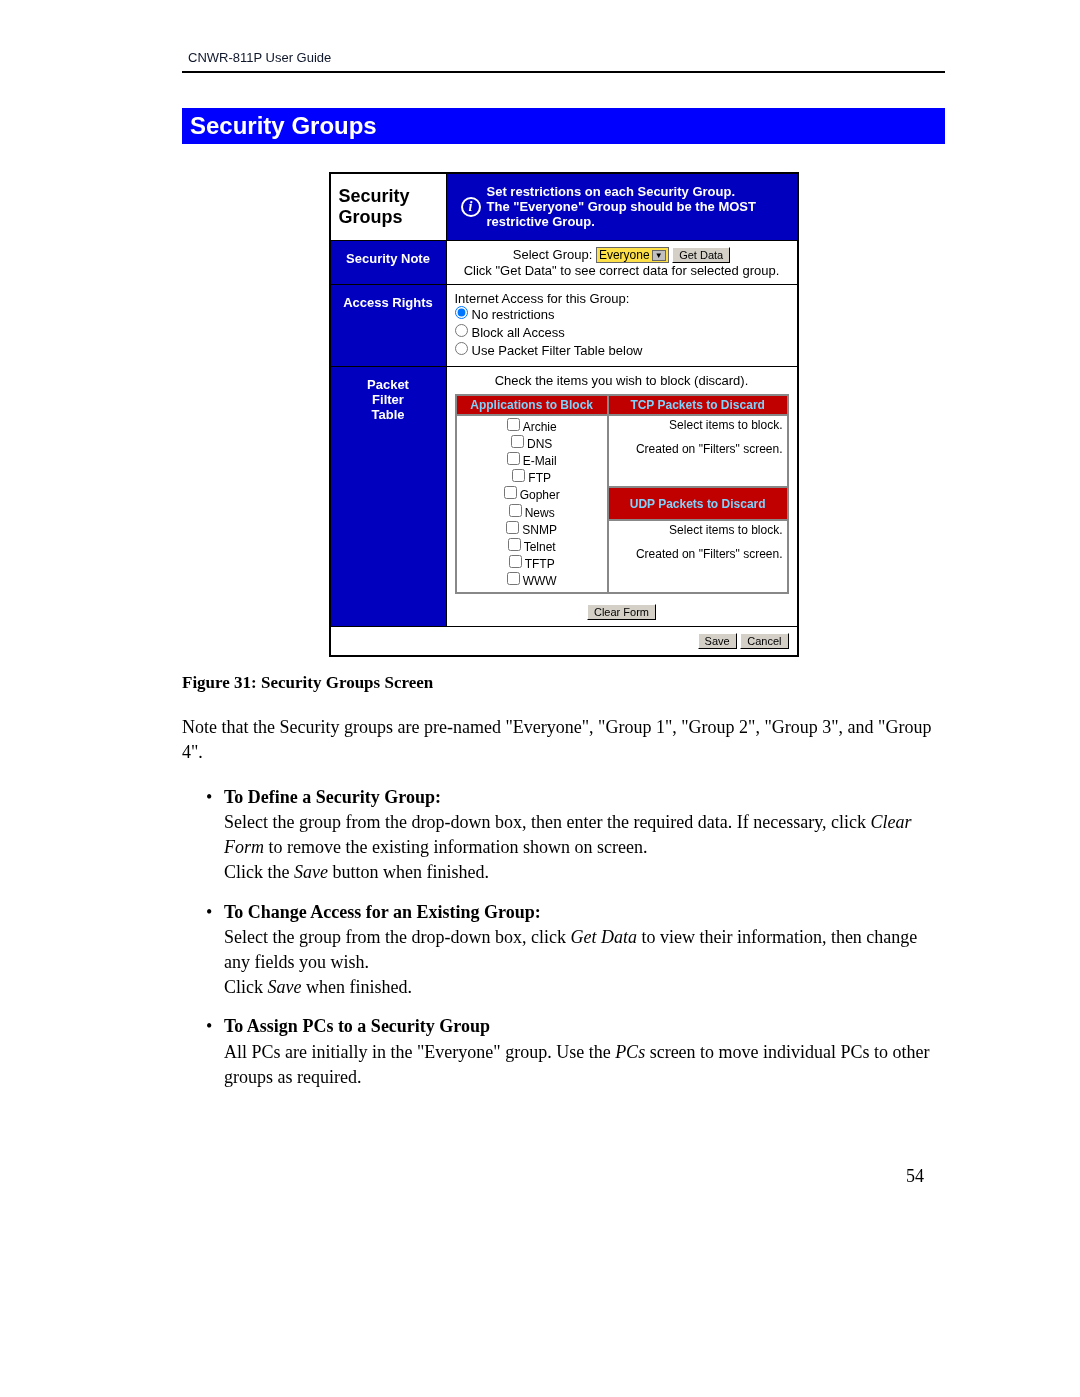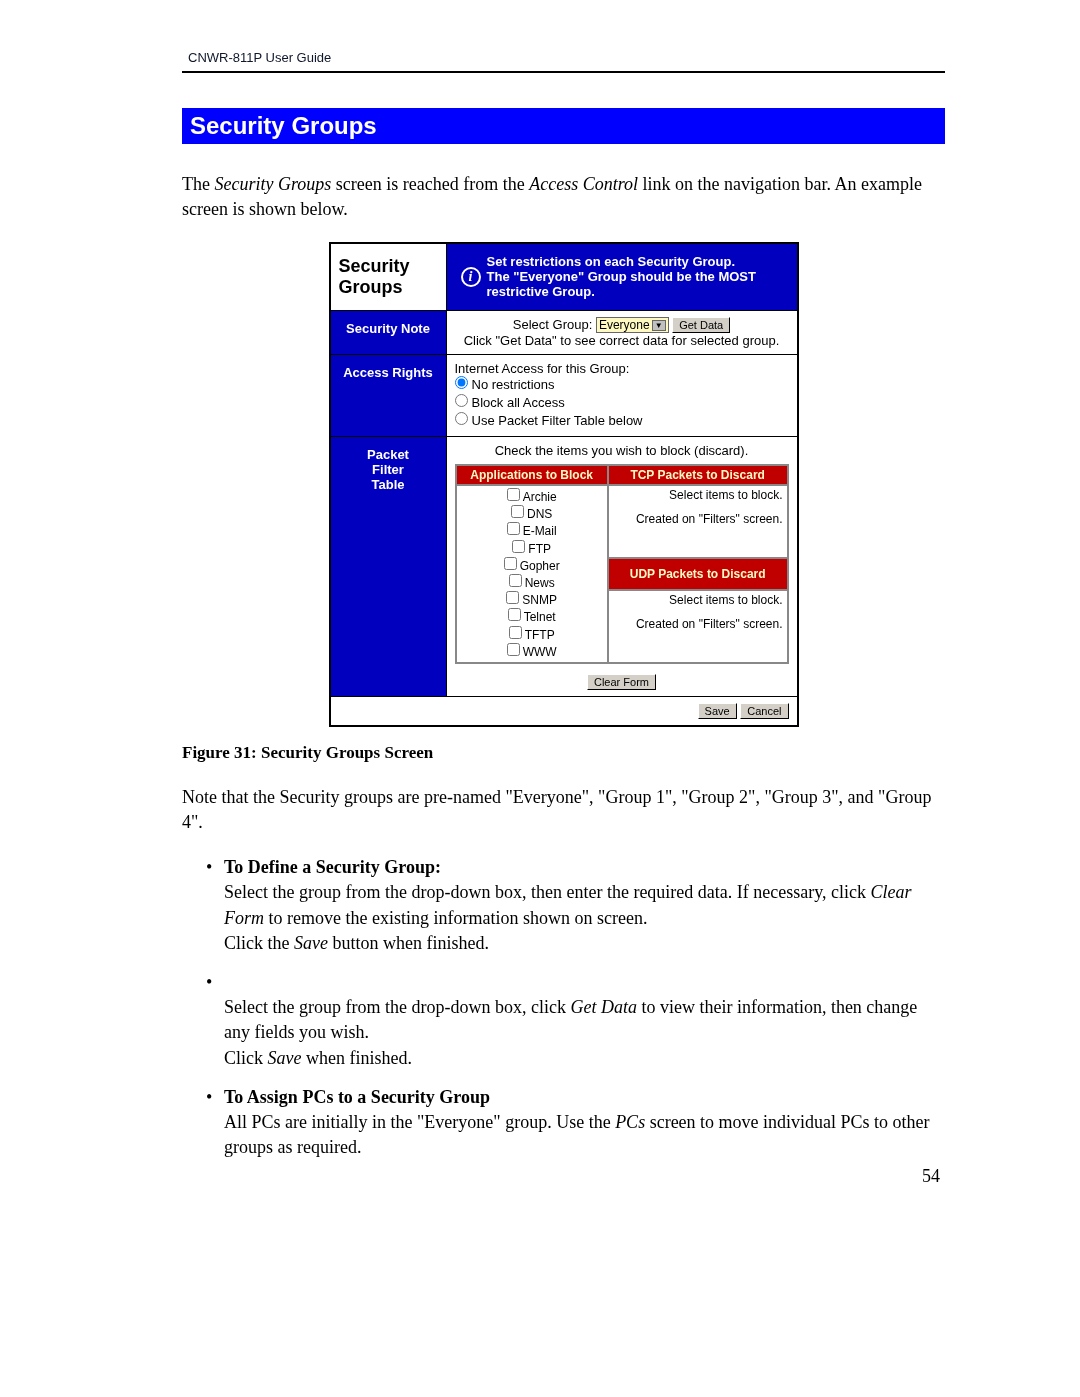--- a/index.html
+++ b/index.html
@@ -70,34 +70,34 @@
   .scr .info-row { background: #0000be; color: #fff; font-weight: bold; font-size: 13px; }
   .scr .info-flex { display: flex; align-items: center; gap: 6px; padding: 4px 6px; }
   .scr .info-icon {
     border: 2px solid #fff; border-radius: 50%; width: 20px; height: 20px;
     display: flex; align-items: center; justify-content: center;
     font-family: Georgia, serif; font-style: italic; font-weight: bold;
     font-size: 14px; color: #fff; flex-shrink: 0;
   }
   .scr .sel {
     font-family: Arial, sans-serif; font-size: 12px;
-    background: #fef9c3; color: #000; border: 1px solid #666; padding: 0 2px;
+    background: #fde047; color: #000; border: 1px solid #666; padding: 0 2px;
     display: inline-flex; align-items: center; gap: 2px;
   }
   .scr .sel .arrow { background: #c0c0c0; border: 1px solid #666; font-size: 8px; padding: 0 2px; }
   .scr .btn {
     background: #d4d0c8; border: 1px solid #000; border-top-color: #fff; border-left-color: #fff;
     font-size: 11px; padding: 1px 6px; display: inline-block; cursor: pointer;
   }
   .scr .center { text-align: center; }
   .scr .radio { display: block; font-size: 13px; line-height: 1.3; }
   .scr .radio input { margin-right: 4px; }
   .scr .packet-inner { border-collapse: collapse; margin: 6px auto 0 auto; }
   .scr .packet-inner td, .scr .packet-inner th { border: 2px solid #888; padding: 2px 4px; font-size: 12px; }
-  .scr .packet-inner th { background: #c00000; color: #fef9c3; font-weight: bold; text-align: center; }
+  .scr .packet-inner th { background: #c00000; color: #7dd3fc; font-weight: bold; text-align: center; }
   .scr .apps { font-size: 12px; line-height: 1.35; margin-top: 23px; }
   .scr .apps label { display: block; white-space: nowrap; }
   .scr .apps input { margin-right: 3px; }
   .scr .msgcell { font-size: 12px; text-align: right; padding: 4px; }
   .scr .footer-row td { border: 1px solid #000; padding: 6px 8px; text-align: right; }
   .fig-caption {
     text-align: left;
     font-weight: bold;
     font-size: 17px;
     margin-bottom: 22px;
@@ -111,36 +111,33 @@
     margin: 24px 0 10px 0;
   }
   ul.ops { list-style: none; padding-left: 24px; margin: 0; }
   ul.ops > li { position: relative; padding-left: 18px; margin-bottom: 14px; line-height: 1.4; }
   ul.ops > li::before { content: "•"; position: absolute; left: 0; top: 0; font-size: 18px; }
   ul.ops .op-title { font-weight: bold; }
   ul.ops .italic { font-style: italic; }
   .page-number {
     position: absolute;
     bottom: 210px;
-    right: 140px;
+    right: 156px;
     font-size: 18px;
   }
 </style>
 </head>
 <body>
 
 <div class="page">
   <div class="header-small">CNWR-811P User Guide</div>
   <div class="header-rule"></div>
 
   <div class="title-bar">Security Groups</div>
 
-  <p class="body-text">
-    <span>The </span><span class="italic">Security Groups</span><span> screen is reached from the </span><span class="italic">Access Control</span><span> link on the navigation bar. An example screen is shown below.</span>
-  </p>
 
   <div class="figure-wrap">
     <div class="scr">
       <table>
 
         <tbody>
             <tr>
           <td class="lcol big">
             <div>Security</div>
             <div>Groups</div>
@@ -251,21 +248,21 @@
   <p class="body-text">Note that the Security groups are pre-named "Everyone", "Group 1", "Group 2", "Group 3", and "Group 4".</p>
 
 
   <ul class="ops">
     <li>
       <span class="op-title">To Define a Security Group:</span><br>
       <span>Select the group from the drop-down box, then enter the required data. If necessary, click </span><span class="italic">Clear Form</span><span> to remove the existing information shown on screen.</span><br>
       <span>Click the </span><span class="italic">Save</span><span> button when finished.</span>
     </li>
     <li>
-      <br>
+      <span class="op-title">To Change Access for an Existing Group:</span><br>
       <span>Select the group from the drop-down box, click </span><span class="italic">Get Data</span><span> to view their information, then change any fields you wish.</span><br>
       <span>Click </span><span class="italic">Save</span><span> when finished.</span>
     </li>
     <li>
       <span class="op-title">To Assign PCs to a Security Group</span><br>
       <span>All PCs are initially in the "Everyone" group. Use the </span><span class="italic">PCs</span><span> screen to move individual PCs to other groups as required.</span>
     </li>
   </ul>
 </div>
 

